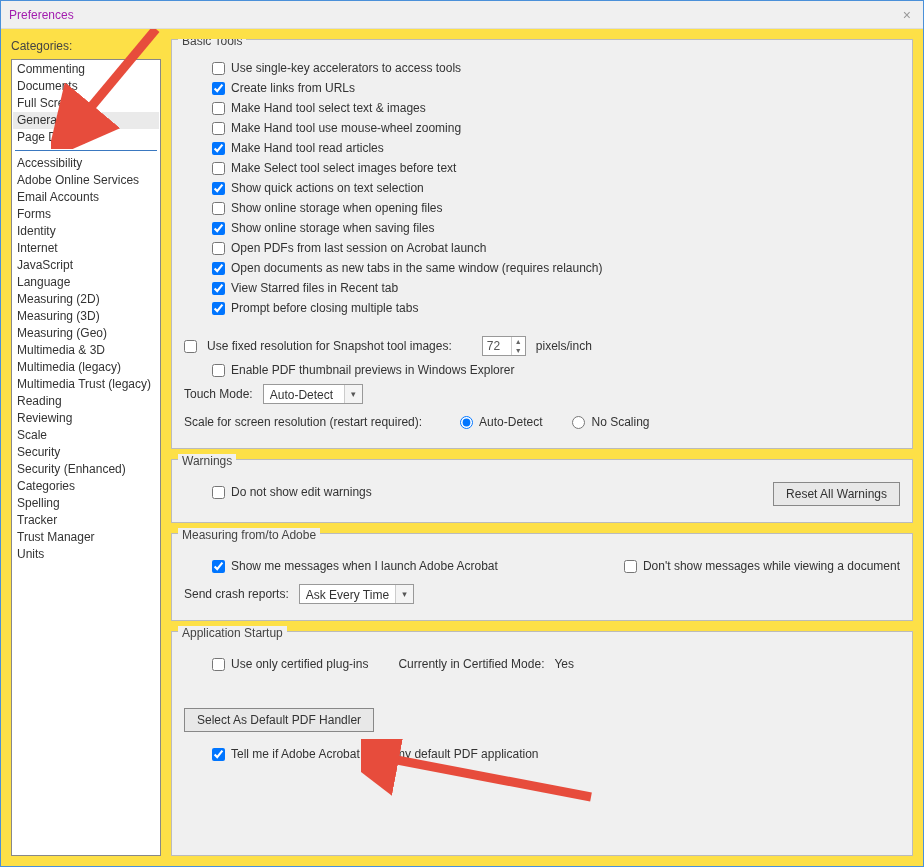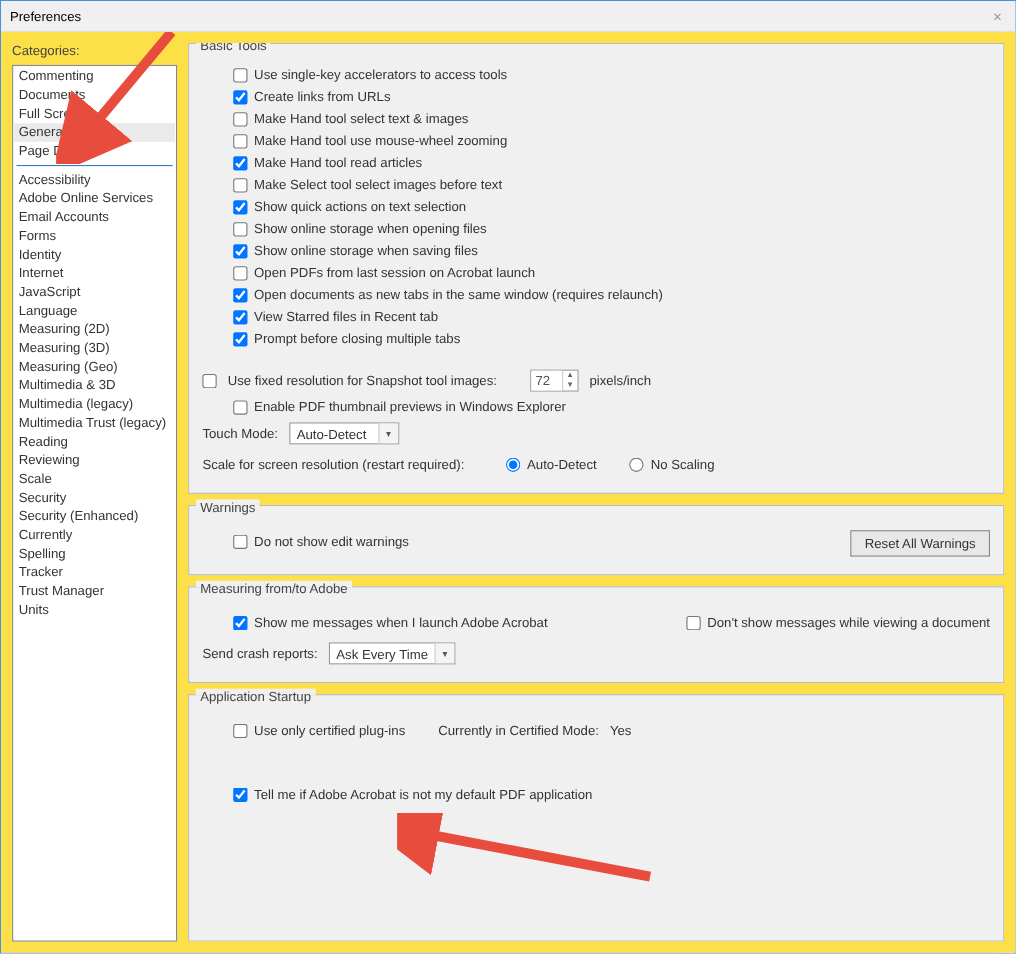--- a/index.html
+++ b/index.html
@@ -22,21 +22,21 @@
   .titlebar {
     height: 28px;
     background: #f0f0f0;
     border-bottom: 1px solid #ddd;
     display: flex;
     align-items: center;
     justify-content: space-between;
     padding: 0 8px;
   }
   .titlebar .title {
-    color: #000000;
+    color: #a21caf;
     font-size: 12px;
   }
   .titlebar .close {
     color: #999;
     font-size: 14px;
     line-height: 1;
     padding: 0 4px;
     cursor: default;
   }
   .body {
@@ -250,21 +250,21 @@
           <div class="cat-item">Measuring (3D)</div>
           <div class="cat-item">Measuring (Geo)</div>
           <div class="cat-item">Multimedia &amp; 3D</div>
           <div class="cat-item">Multimedia (legacy)</div>
           <div class="cat-item">Multimedia Trust (legacy)</div>
           <div class="cat-item">Reading</div>
           <div class="cat-item">Reviewing</div>
           <div class="cat-item">Scale</div>
           <div class="cat-item">Security</div>
           <div class="cat-item">Security (Enhanced)</div>
-          <div class="cat-item">Currently</div>
+          <div class="cat-item">Categories</div>
           <div class="cat-item">Spelling</div>
           <div class="cat-item">Tracker</div>
           <div class="cat-item">Trust Manager</div>
           <div class="cat-item">Units</div>
         </div>
     </div>
 
     <div class="main">
 
       <div class="grp">
@@ -403,20 +403,23 @@
         <div class="grp-body">
           <div class="row">
             <label class="chk-row">
               <input type="checkbox" id="cert-chk" style="">
               <span>Use only certified plug-ins</span>
             </label>
             <span style="margin-left:20px">Currently in Certified Mode:</span>
             <span>Yes</span>
           </div>
           <div style="height:26px"></div>
+          <div class="row">
+            <span class="btn">Select As Default PDF Handler</span>
+          </div>
           <div style="height:8px"></div>
           <label class="chk-row">
             <input type="checkbox" id="tell-chk" checked="" style="">
             <span>Tell me if Adobe Acrobat is not my default PDF application</span>
           </label>
         </div>
       </div>
 
     </div>
 

